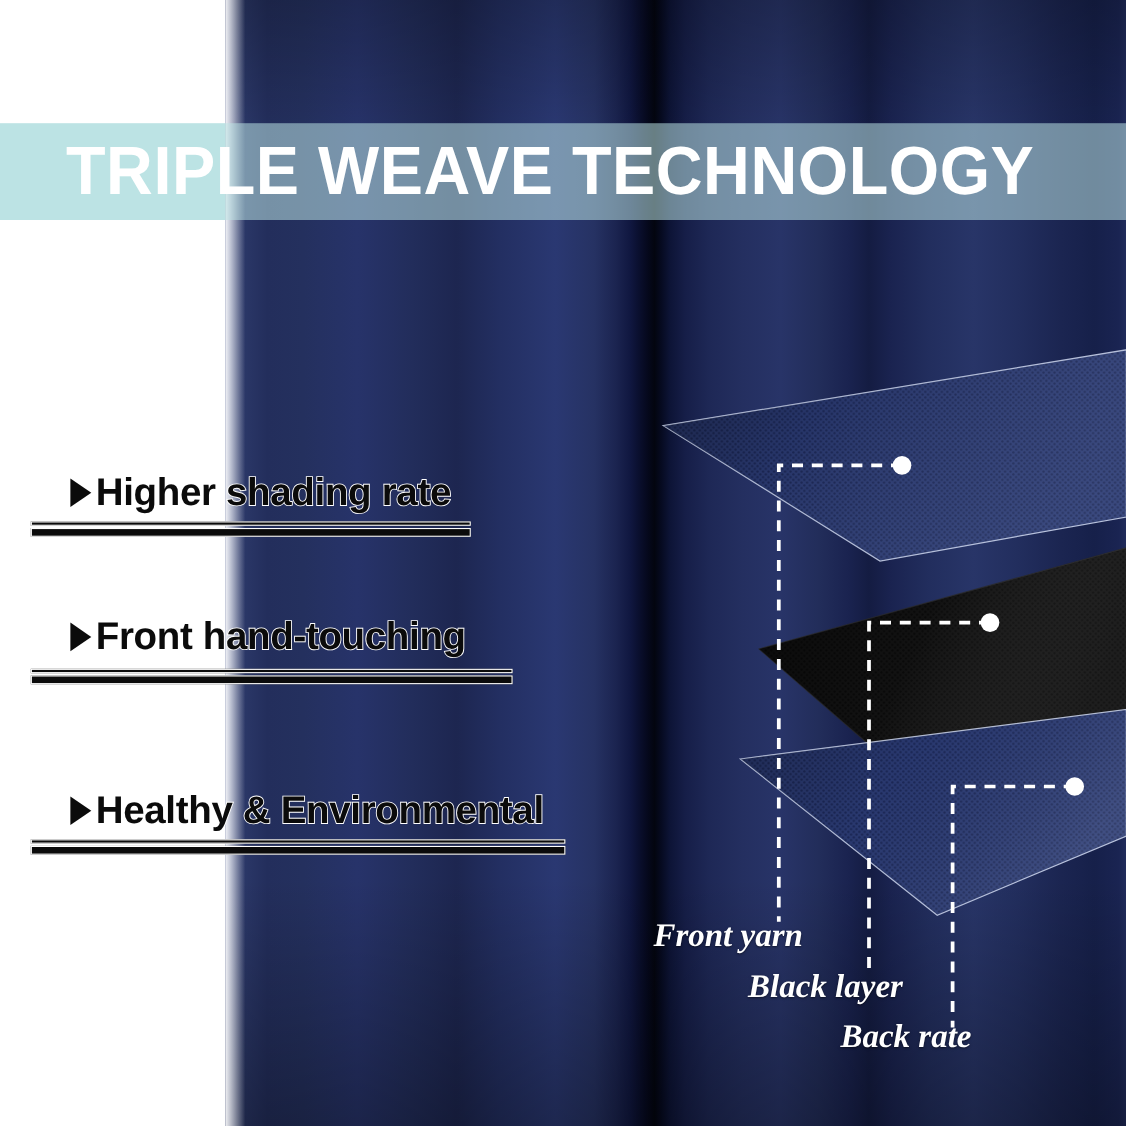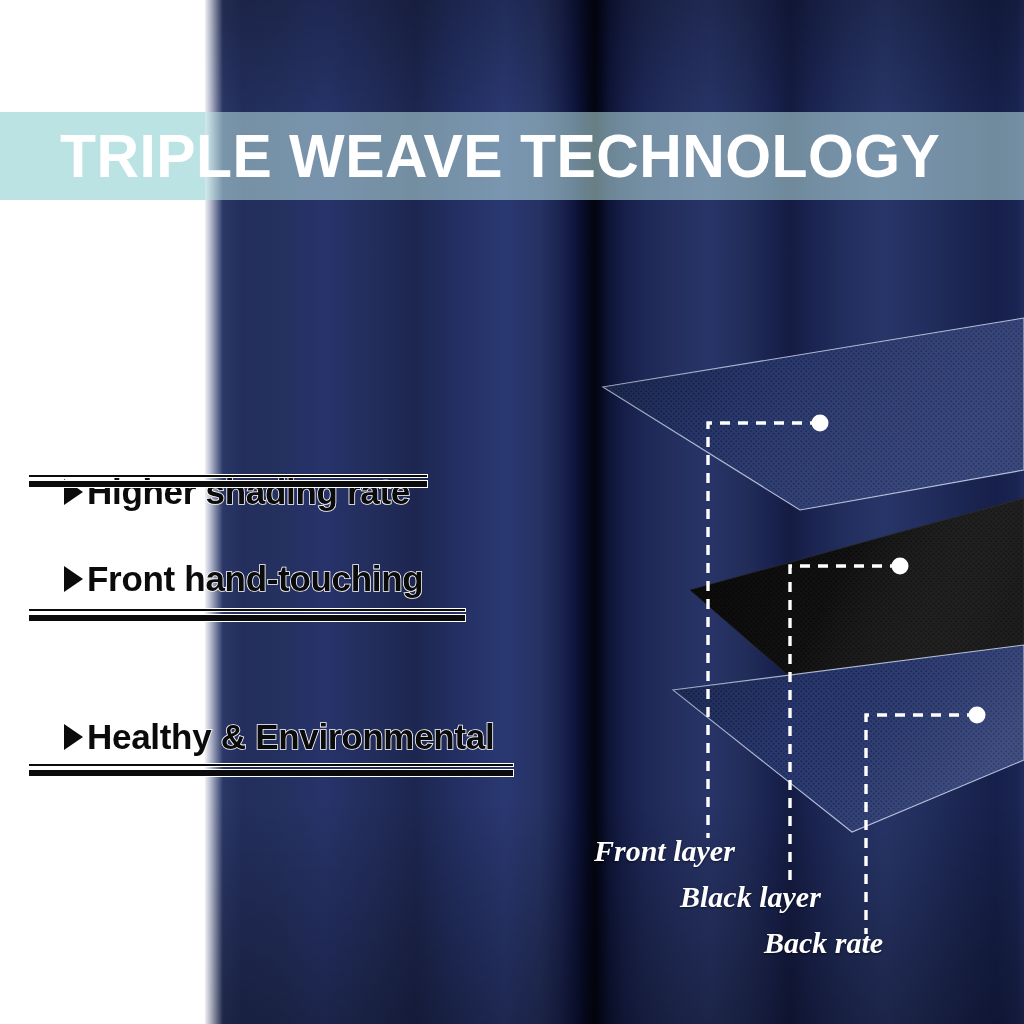--- a/index.html
+++ b/index.html
@@ -226,21 +226,21 @@
       <circle cx="977" cy="715" r="8.5"></circle>
     </g>
   </svg>
 
   <div class="banner">
     <div class="banner-left"></div>
     <div class="banner-right"></div>
     <div class="banner-title">TRIPLE WEAVE TECHNOLOGY</div>
   </div>
 
-  <div class="feature" style="top:425px;margin-top:44px;">
+  <div class="feature" style="top:425px;">
     <div class="feature-row">
       <span class="bullet"></span>
       <span class="feature-text">Higher shading rate</span>
     </div>
   </div>
   <div class="rules" style="top:474px; width:400px;">
     <div class="rule-thin"></div>
     <div class="rule-thick"></div>
   </div>
 
@@ -259,17 +259,17 @@
     <div class="feature-row">
       <span class="bullet"></span>
       <span class="feature-text">Healthy &amp; Environmental</span>
     </div>
   </div>
   <div class="rules" style="top:763px; width:486px;">
     <div class="rule-thin"></div>
     <div class="rule-thick"></div>
   </div>
 
-  <div class="callout-label" style="left:594px; top:834px;">Front layer</div>
+  <div class="callout-label" style="left:594px; top:834px;">Front yarn</div>
   <div class="callout-label" style="left:680px; top:880px;">Black layer</div>
   <div class="callout-label" style="left:764px; top:926px;">Back rate</div>
 
 </div>
 
 </body></html>

